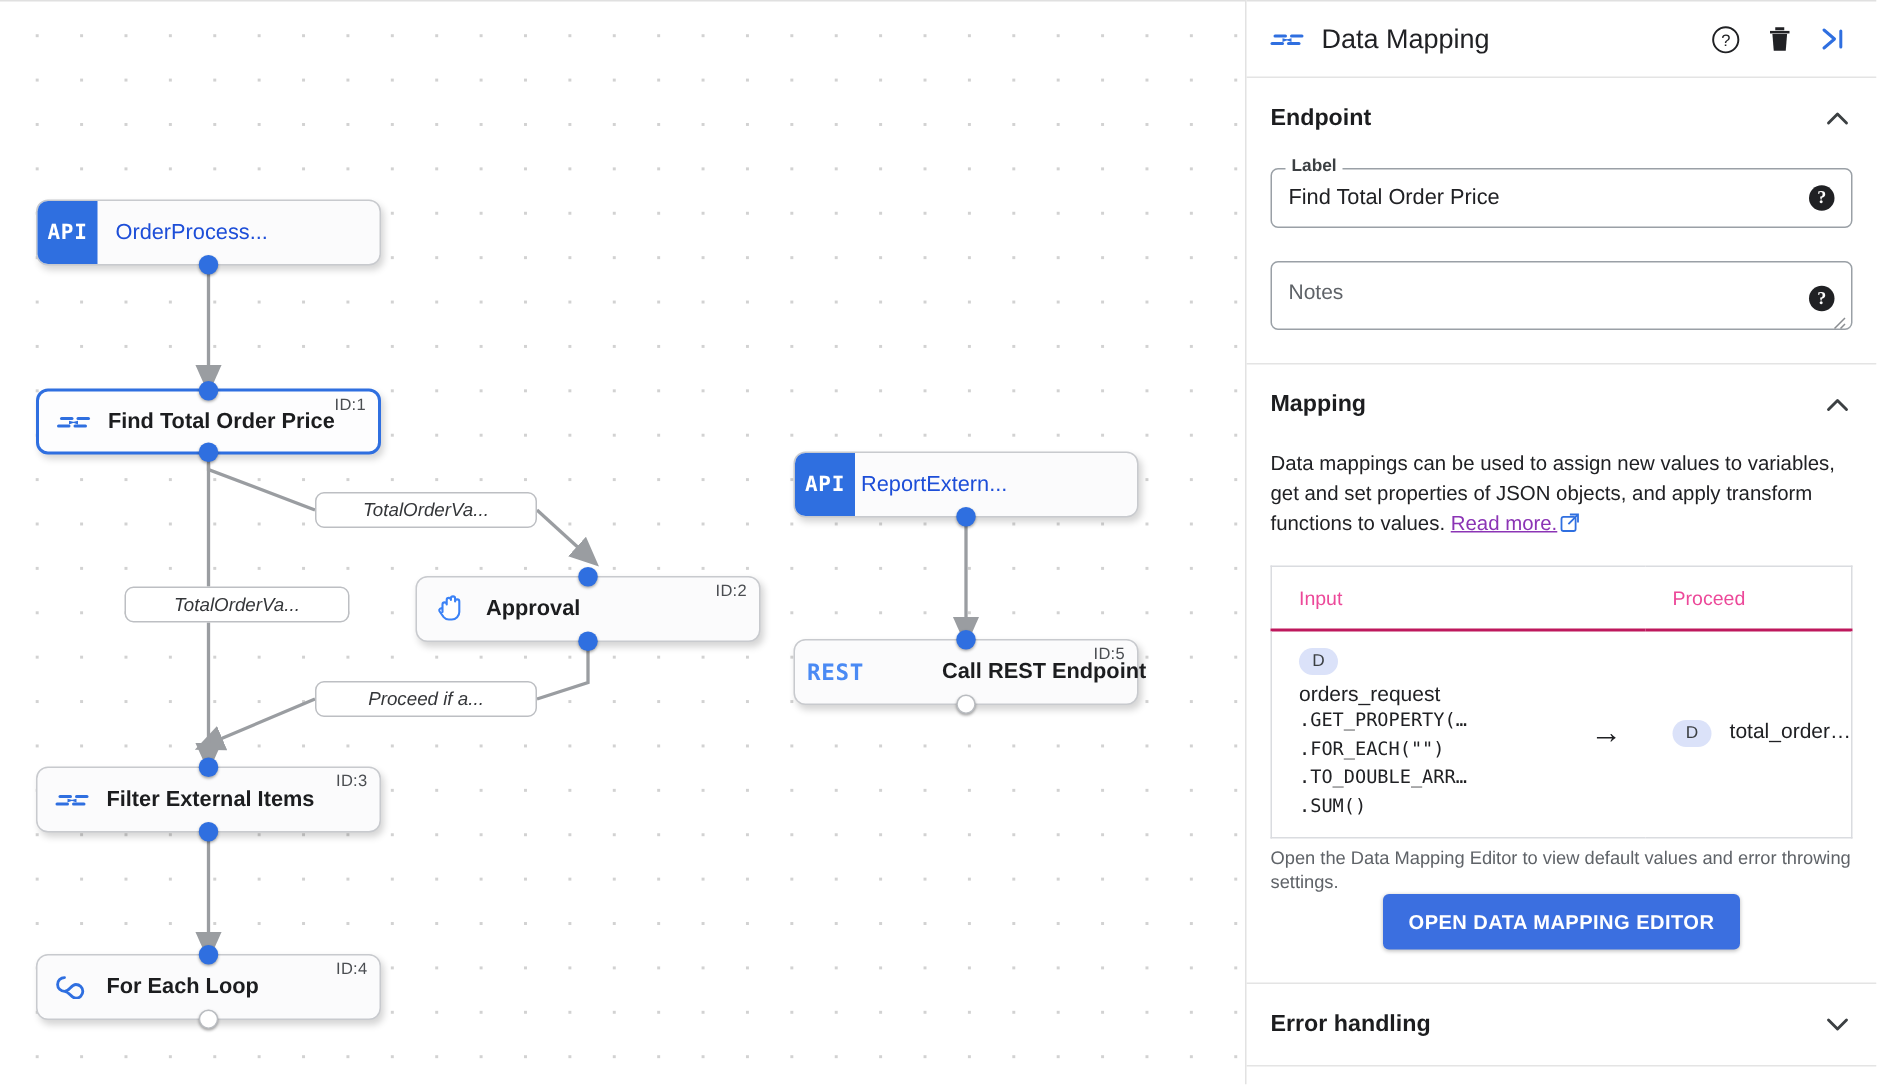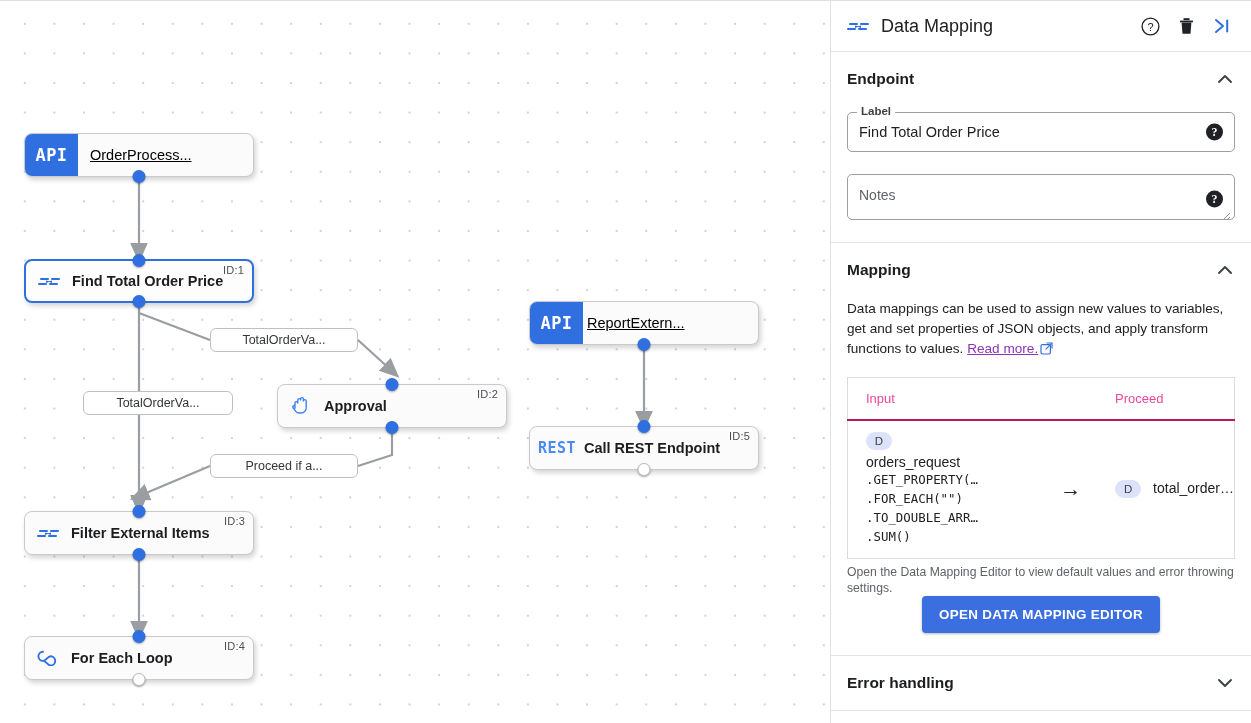--- a/index.html
+++ b/index.html
@@ -31,33 +31,33 @@
     border-radius: 8px;
     box-shadow: 2px 3px 5px rgba(0,0,0,0.17);
     display: flex; align-items: center;
     overflow: visible;
   }
   .node.selected { border: 2px solid #2f6fe0; background: #fdfdfe; }
   .node .label {
     font-size: 14.5px; color: #1c1d1f; font-weight: 700;
     white-space: nowrap;
   }
-  .node.plain .label { font-weight: 400; color: #000000; text-decoration: underline; }
+  .node.plain .label { font-weight: 400; color: #1d4ed8; }
   .node .idtag {
     position: absolute; top: 3px; right: 8px;
     font-size: 11px; color: #4b4e52; font-weight: 400;
     letter-spacing: .2px;
   }
   .api-badge {
-    width: 53px; height: 100%;
+    width: 40px; height: 100%;
     background: #2f6fe0;
     border-radius: 7px 0 0 7px;
     display: flex; align-items: center; justify-content: center;
     color: #fff; font-family: "DejaVu Sans Mono", monospace;
-    font-size: 17px; font-weight: 700; letter-spacing: .5px;
+    font-size: 14px; font-weight: 700; letter-spacing: .5px;
     flex: none;
   }
   .node-icon {
     width: 46px; flex: none;
     display: flex; align-items: center; justify-content: center;
     color: #2f6fe0;
   }
   .rest-badge {
     width: 54px; flex: none; text-align: center;
     font-family: "DejaVu Sans Mono", monospace;
@@ -77,20 +77,21 @@
 
   .edge-label {
     position: absolute;
     background: #ffffff;
     border: 1px solid #bdbfc3;
     border-radius: 6px;
     font-size: 12.5px; color: #343639;
     display: flex; align-items: center; justify-content: center;
     white-space: nowrap;
     height: 24px;
+    font-style: italic;
   }
 
   
   #panel {
     width: 421px; height: 723px;
     background: #ffffff;
     border-left: 1px solid #e2e2e2;
     display: flex; flex-direction: column;
   }
   #panel-header {
@@ -301,21 +302,21 @@
       <div class="port in"></div>
       <div class="port out hollow"></div>
     </div>
 
     <div class="node plain" style="left:529px; top:300px; width:230px; height:44px;">
       <div class="api-badge">API</div>
       <div class="label" style="margin-left:4px;">ReportExtern...</div>
       <div class="port out"></div>
     </div>
 
-    <div class="node" style="left:529px; top:425px; width:230px; height:44px;">
+    <div class="node" style="left:529px; top:425px; width:230px; height:44px;gap:44px;">
       <div class="rest-badge">REST</div>
       <div class="label">Call REST Endpoint</div>
       <div class="idtag">ID:5</div>
       <div class="port in"></div>
       <div class="port out hollow"></div>
     </div>
 
     <div class="edge-label" style="left:210px; top:327px; width:148px;">TotalOrderVa...</div>
     <div class="edge-label" style="left:83px; top:390px; width:150px;">TotalOrderVa...</div>
     <div class="edge-label" style="left:210px; top:453px; width:148px;">Proceed if a...</div>

